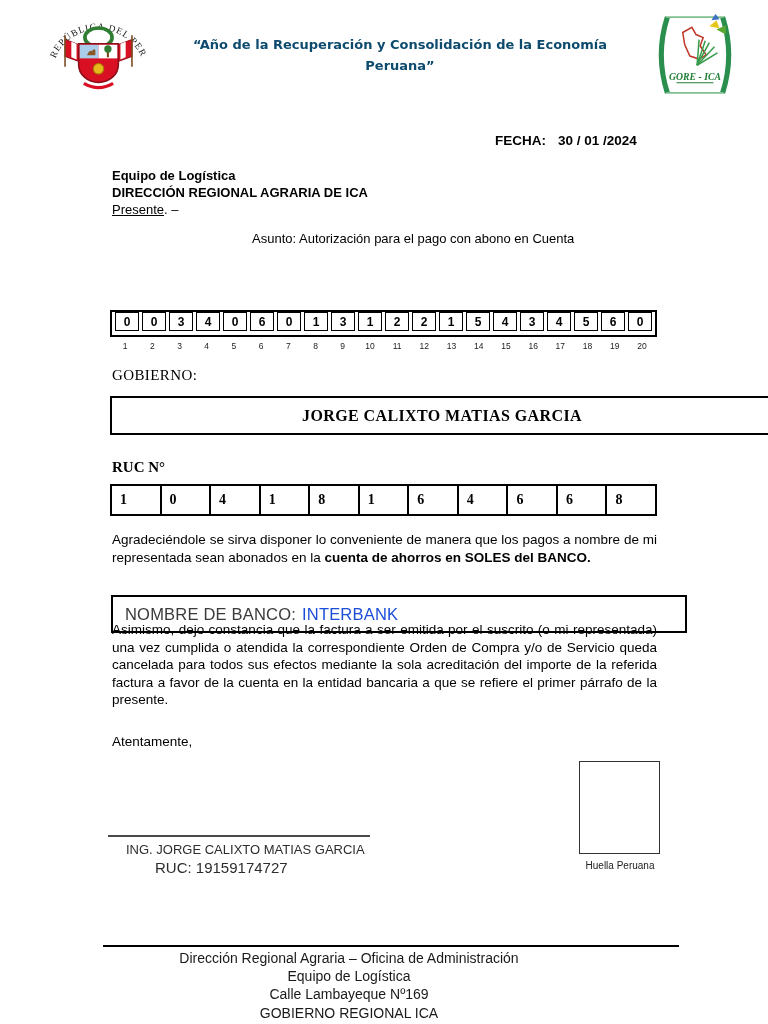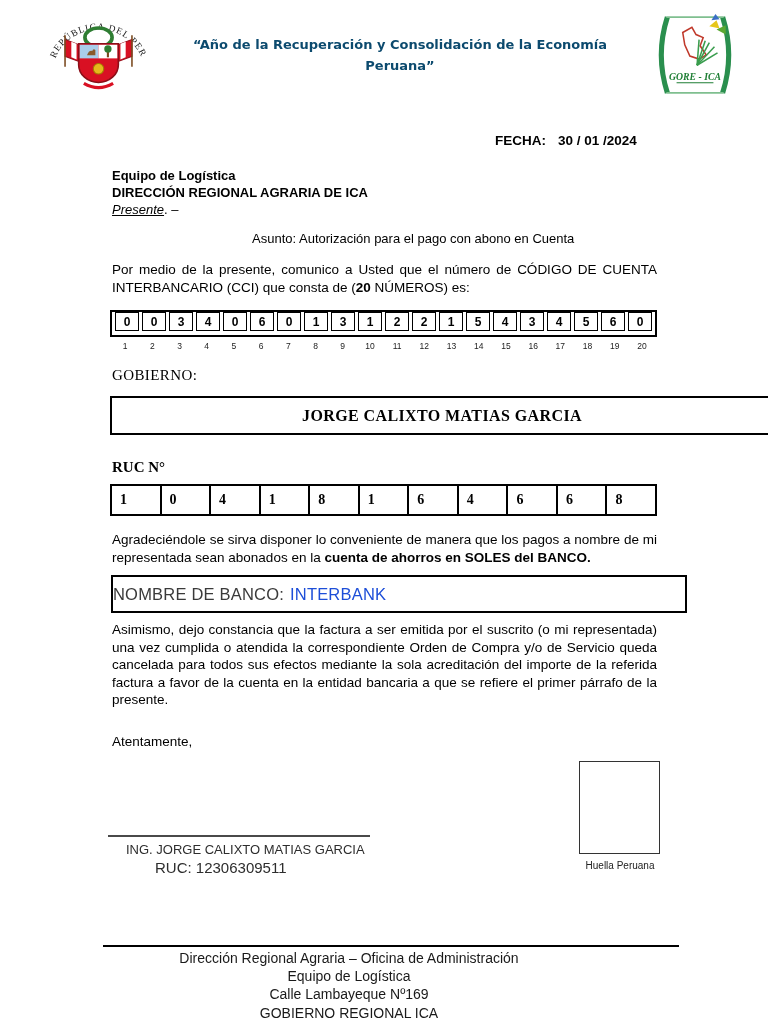--- a/index.html
+++ b/index.html
@@ -23,21 +23,21 @@
   .doc-title {
     position:absolute; left:0; top:106px; width:768px; text-align:center;
     font-weight:bold; font-size:14.5px; letter-spacing:0.2px;
   }
   .date-line { position:absolute; left:495px; top:133px; font-weight:bold; font-size:13.5px; }
   .date-line .val { margin-left:12px; }
 
   
   .recipient { position:absolute; left:112px; top:168px; font-size:13px; line-height:1.3; }
   .bold { font-weight:bold; }
-  .uline { text-decoration:underline;font-style:italic; }
+  .uline { text-decoration:underline; }
   .subject { position:absolute; left:252px; top:231px; font-weight:normal; font-size:13px; }
 
   
   .para {
     position:absolute; left:112px; width:545px;
     font-size:13.5px; line-height:1.3; text-align:justify;
   }
   #intro   { top:261px; }
   #request { top:531px; }
   #clause  { top:621px; }
@@ -81,22 +81,22 @@
   }
   .ruc-cell {
     flex:1; border-right:2px solid #000;
     display:flex; align-items:center; padding-left:8px;
     font-family:"Liberation Serif", serif; font-weight:bold; font-size:14px;
   }
   .ruc-cell:last-child { border-right:none; }
 
   
   .bank-box {
-    position:absolute; left:111px; top:575px; width:576px; height:38px;
-    border:2.5px solid #000; display:flex; align-items:center; 
+    position:absolute; left:111px; top:595px; width:576px; height:38px;
+    border:2.5px solid #000; display:flex; align-items:center; padding-left:12px;
     font-size:16.5px; color:#3a3a3a; letter-spacing:0.2px;
   }
   .bank-value { color:#1d4ed8; margin-left:6px; }
 
   
   .sig-line { position:absolute; left:108px; top:835px; width:262px; border-top:2px solid #4a4a4a; }
   .sig-name { position:absolute; left:126px; top:842px; font-size:13px; color:#2d2d2d; }
   .sig-ruc  { position:absolute; left:155px; top:859px; font-size:15px; color:#2d2d2d; }
 
   .huella-box {
@@ -178,21 +178,20 @@
   </div>
 
   <div class="recipient">
     <div class="bold">Equipo de Logística</div>
     <div class="bold">DIRECCIÓN REGIONAL AGRARIA DE ICA</div>
     <div><span class="uline">Presente</span><span>. –</span></div>
   </div>
 
   <div class="subject">Asunto: Autorización para el pago con abono en Cuenta</div>
 
-  <p class="para" id="intro"><span>Por medio de la presente, comunico a Usted que el número de CÓDIGO DE CUENTA INTERBANCARIO (CCI) que consta de (</span><span class="bold">20</span><span> NÚMEROS) es:</span></p>
 
   <div class="cci-table">
     <div class="cci-cell">0</div>
     <div class="cci-cell">0</div>
     <div class="cci-cell">3</div>
     <div class="cci-cell">4</div>
     <div class="cci-cell">0</div>
     <div class="cci-cell">6</div>
     <div class="cci-cell">0</div>
     <div class="cci-cell">1</div>
@@ -256,21 +255,21 @@
     <span>NOMBRE DE BANCO:</span>
     <span class="bank-value">INTERBANK</span>
   </div>
 
   <p class="para" id="clause">Asimismo, dejo constancia que la factura a ser emitida por el suscrito (o mi representada) una vez cumplida o atendida la correspondiente Orden de Compra y/o de Servicio queda cancelada para todos sus efectos mediante la sola acreditación del importe de la referida factura a favor de la cuenta en la entidad bancaria a que se refiere el primer párrafo de la presente.</p>
 
   <div class="closing">Atentamente,</div>
 
   <div class="sig-line"></div>
   <div class="sig-name">ING. JORGE CALIXTO MATIAS GARCIA</div>
-  <div class="sig-ruc">RUC: 12306309511</div>
+  <div class="sig-ruc">RUC: 19159174727</div>
 
   <div class="huella-box"></div>
   <div class="huella-label">Huella Peruana</div>
 
   <div class="footer-rule"></div>
   <div class="footer">
     <div>Dirección Regional Agraria – Oficina de Administración</div>
     <div>Equipo de Logística</div>
     <div>Calle Lambayeque Nº169</div>
     <div>GOBIERNO REGIONAL ICA</div>

